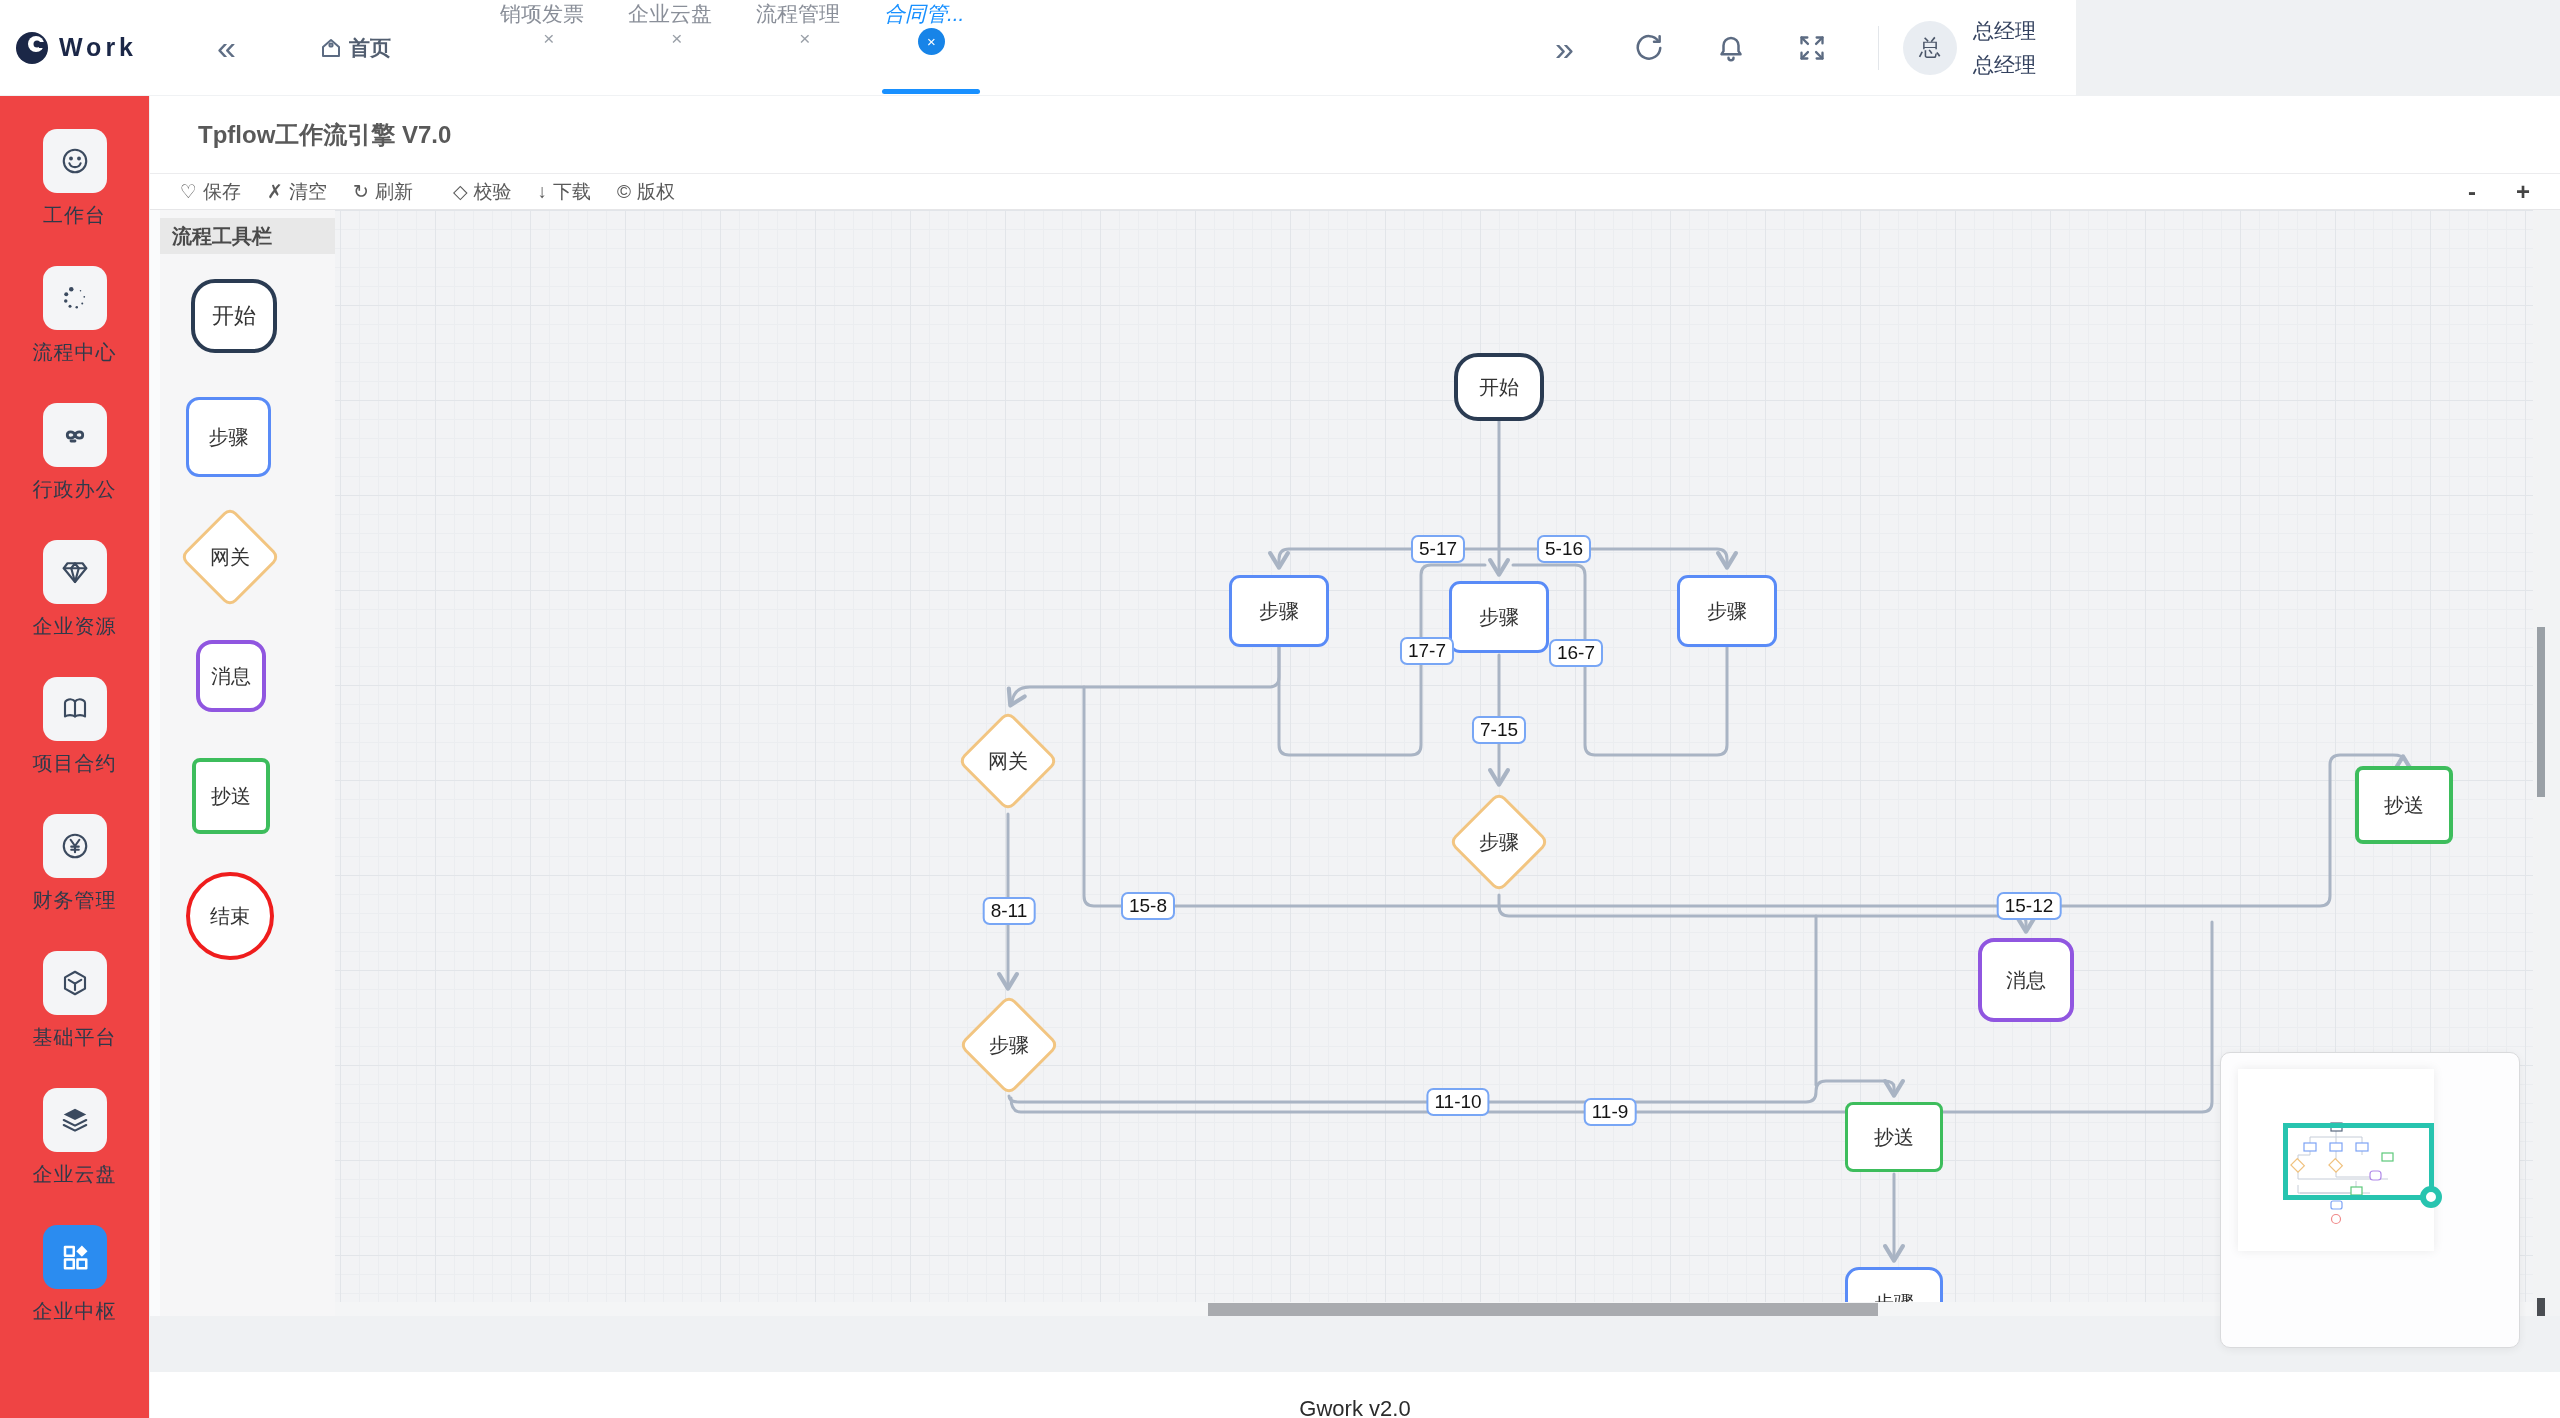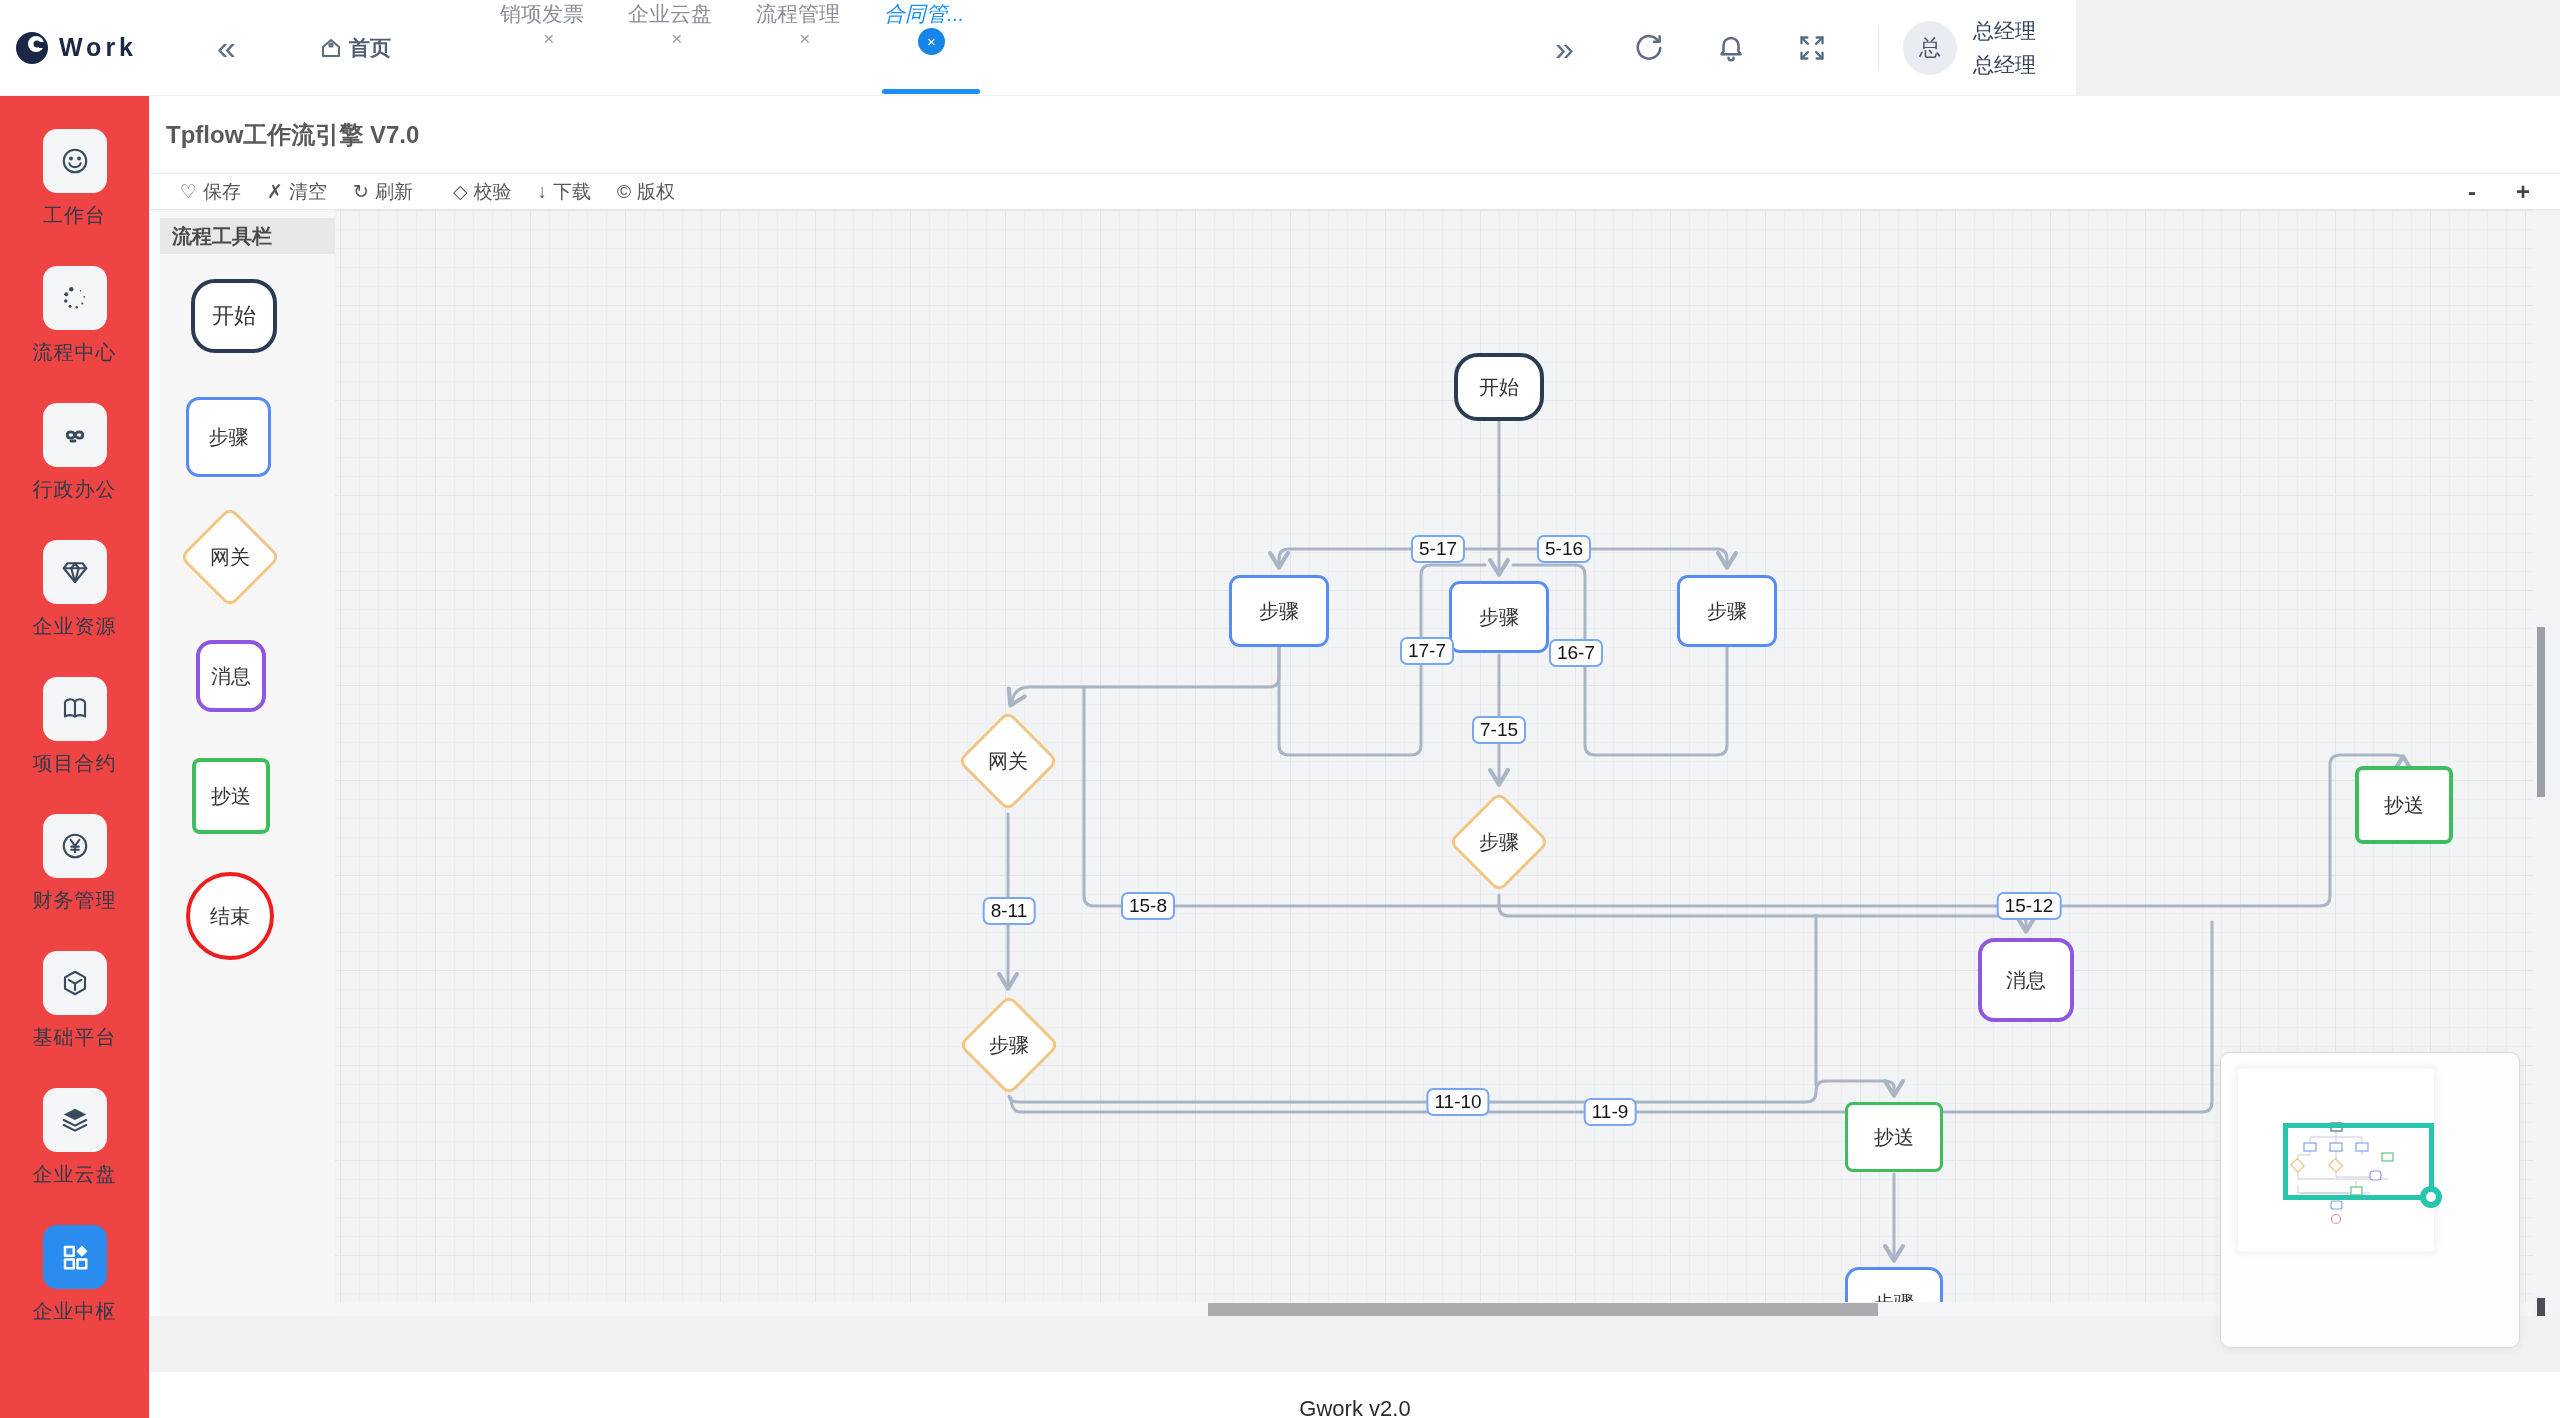--- a/index.html
+++ b/index.html
@@ -44,21 +44,21 @@
   #expand { font-size:34px; margin-right:60px; margin-left:0; cursor:pointer; }
   .hsvg { stroke:#5c6b82; fill:none; stroke-width:2; stroke-linecap:round; stroke-linejoin:round; }
   #hdr-divider { width:1px; height:44px; background:#e3e6ea; margin-right:24px; }
   #avatar { width:54px; height:54px; border-radius:50%; background:#e9edf2; color:#4a5568;
     font-size:22px; display:flex; align-items:center; justify-content:center; margin-right:16px; cursor:pointer; }
   #username { font-size:21px; color:#33415e; line-height:34px; margin-right:40px; }
 
   
   #titlebar { left:150px; top:96px; width:2410px; height:78px; background:#fff;
     border-bottom:1px solid #ececee; display:flex; align-items:center; z-index:20; }
-  #titlebar .t { margin-left:16px; font-size:24px; font-weight:bold; color:#595959; }
+  #titlebar .t { margin-left:48px; font-size:24px; font-weight:bold; color:#595959; }
   #toolbar { left:150px; top:174px; width:2410px; height:36px; background:#fff;
     border-bottom:1px solid #e6e6e8; display:flex; align-items:center; z-index:20; }
   .tool-btn { display:flex; align-items:center; gap:6px; font-size:19px; color:#595959;
     margin-left:26px; cursor:pointer; }
   .tool-btn:first-child { margin-left:30px; }
   .tool-btn.group2 { margin-left:40px; }
   #zoomctl { position:absolute; right:30px; display:flex; gap:40px; }
   #zoomctl span { font-size:24px; font-weight:bold; color:#444; cursor:pointer; line-height:20px; }
 
   

